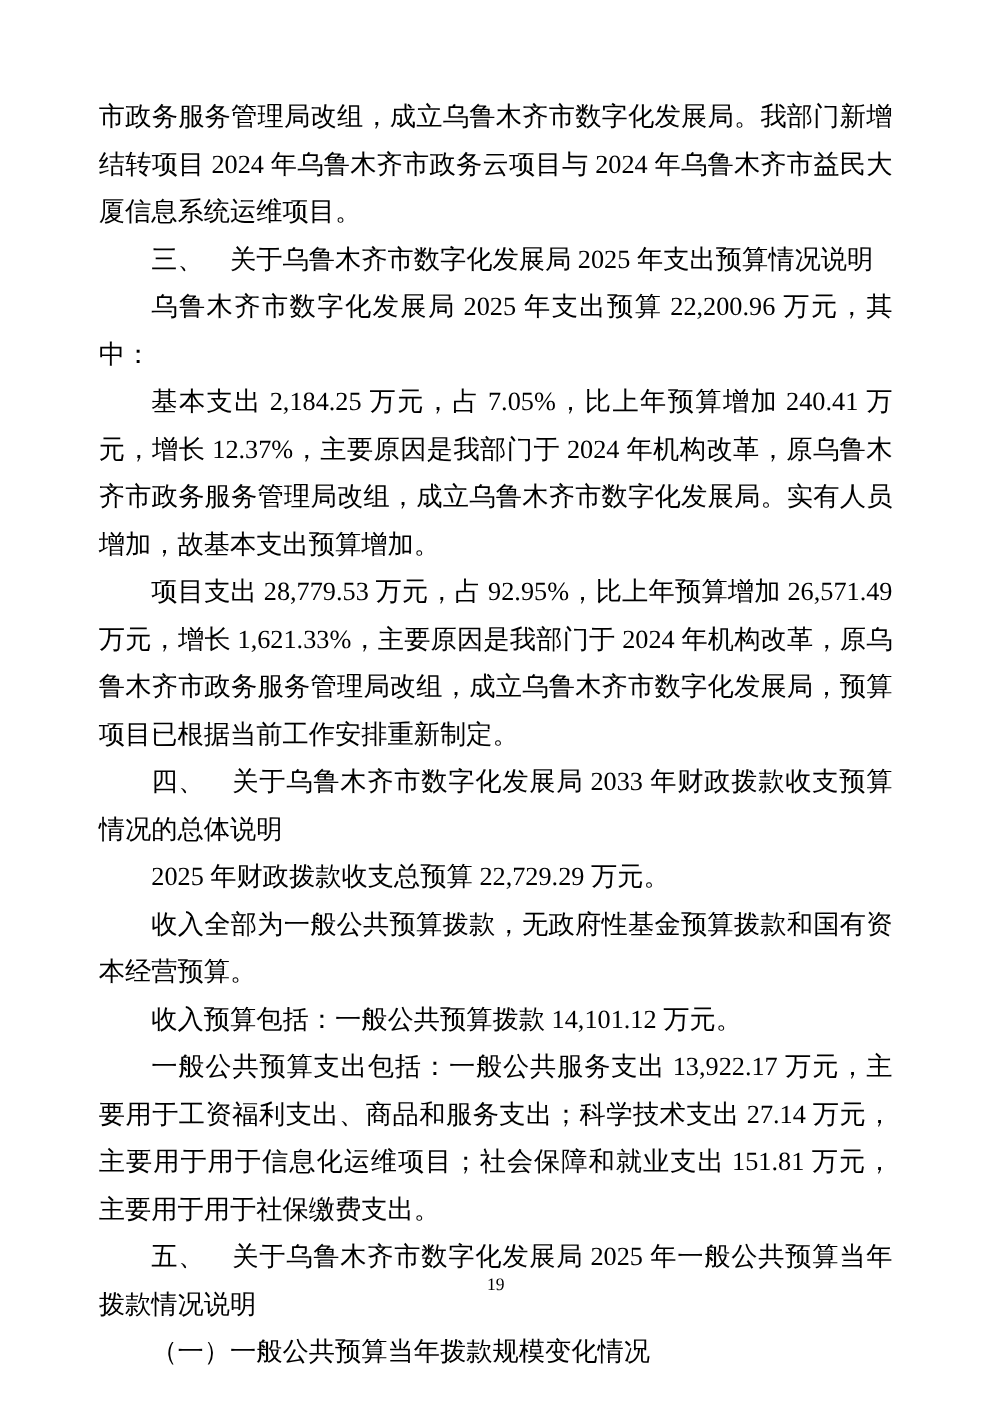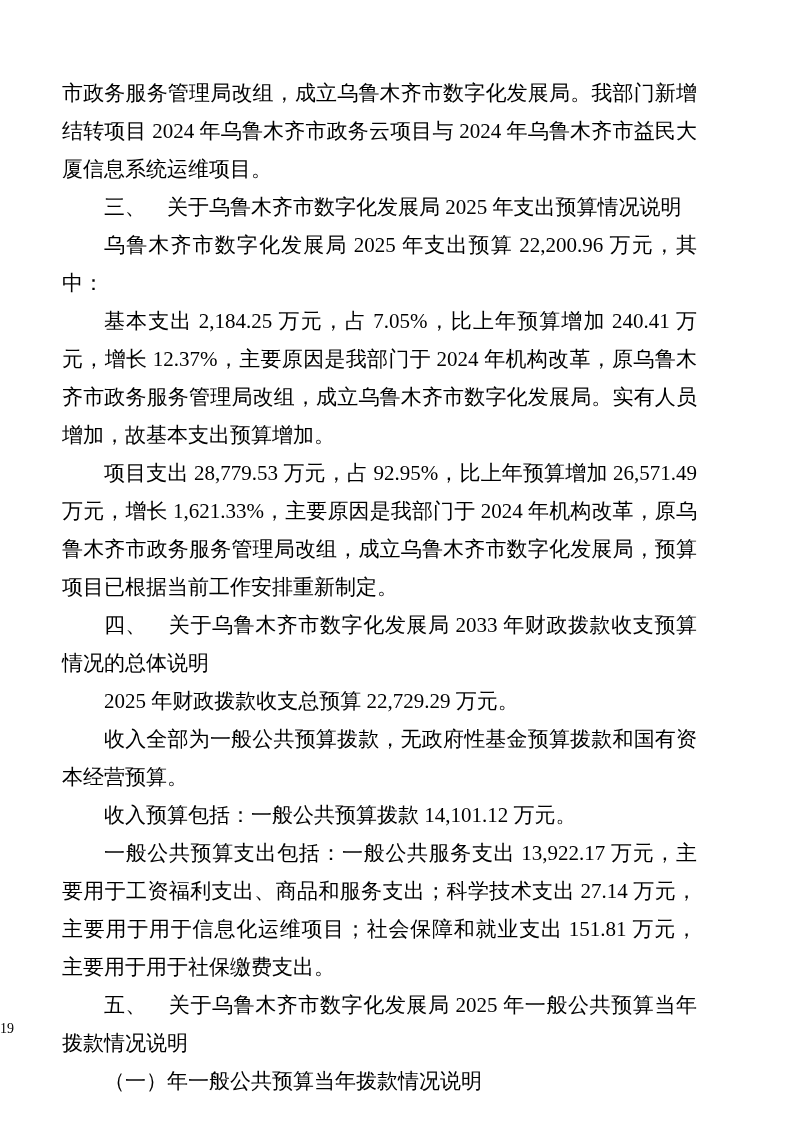--- a/index.html
+++ b/index.html
@@ -9,21 +9,21 @@
   }
   .page {
     position: relative;
     width: 793px;
     height: 1122px;
     background: #ffffff;
     overflow: hidden;
   }
   .doc-content {
     position: absolute;
-    left: 62px;
+    left: 79px;
     top: 74px;
     width: 635px;
   }
   .block {
     margin: 0;
     font-family: "Liberation Serif", "DejaVu Serif", serif;
     font-size: 21px;
     line-height: 38px;
     color: #000000;
     text-align: justify;
@@ -34,21 +34,21 @@
     text-indent: 0;
   }
   .block.heading {
     font-weight: 400;
   }
   .page-number {
     position: absolute;
     left: 0;
     right: 0;
     top: 1021px;
-    text-align: left;
+    text-align: center;
     font-family: "Liberation Serif", "DejaVu Serif", serif;
     font-size: 14px;
     color: #000000;
   }
 </style>
 </head>
 <body>
 
 <div class="page">
   <div class="doc-content">
@@ -56,16 +56,16 @@
     <p class="block heading">三、　关于乌鲁木齐市数字化发展局 2025 年支出预算情况说明</p>
     <p class="block">乌鲁木齐市数字化发展局 2025 年支出预算 22,200.96 万元，其中：</p>
     <p class="block">基本支出 2,184.25 万元，占 7.05%，比上年预算增加 240.41 万元，增长 12.37%，主要原因是我部门于 2024 年机构改革，原乌鲁木齐市政务服务管理局改组，成立乌鲁木齐市数字化发展局。实有人员增加，故基本支出预算增加。</p>
     <p class="block">项目支出 28,779.53 万元，占 92.95%，比上年预算增加 26,571.49 万元，增长 1,621.33%，主要原因是我部门于 2024 年机构改革，原乌鲁木齐市政务服务管理局改组，成立乌鲁木齐市数字化发展局，预算项目已根据当前工作安排重新制定。</p>
     <p class="block heading">四、　关于乌鲁木齐市数字化发展局 2033 年财政拨款收支预算情况的总体说明</p>
     <p class="block">2025 年财政拨款收支总预算 22,729.29 万元。</p>
     <p class="block">收入全部为一般公共预算拨款，无政府性基金预算拨款和国有资本经营预算。</p>
     <p class="block">收入预算包括：一般公共预算拨款 14,101.12 万元。</p>
     <p class="block">一般公共预算支出包括：一般公共服务支出 13,922.17 万元，主要用于工资福利支出、商品和服务支出；科学技术支出 27.14 万元，主要用于用于信息化运维项目；社会保障和就业支出 151.81 万元，主要用于用于社保缴费支出。</p>
     <p class="block heading">五、　关于乌鲁木齐市数字化发展局 2025 年一般公共预算当年拨款情况说明</p>
-    <p class="block heading">（一）年一般公共预算当年拨款情况说明</p>
+    <p class="block heading">（一）一般公共预算当年拨款规模变化情况</p>
   </div>
   <div class="page-number">19</div>
 </div>
 
 </body></html>

